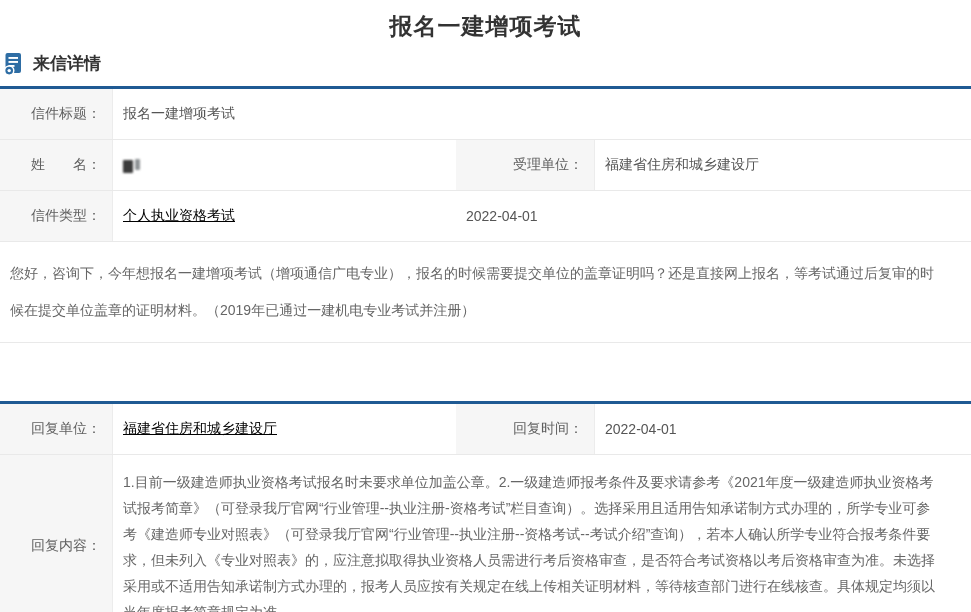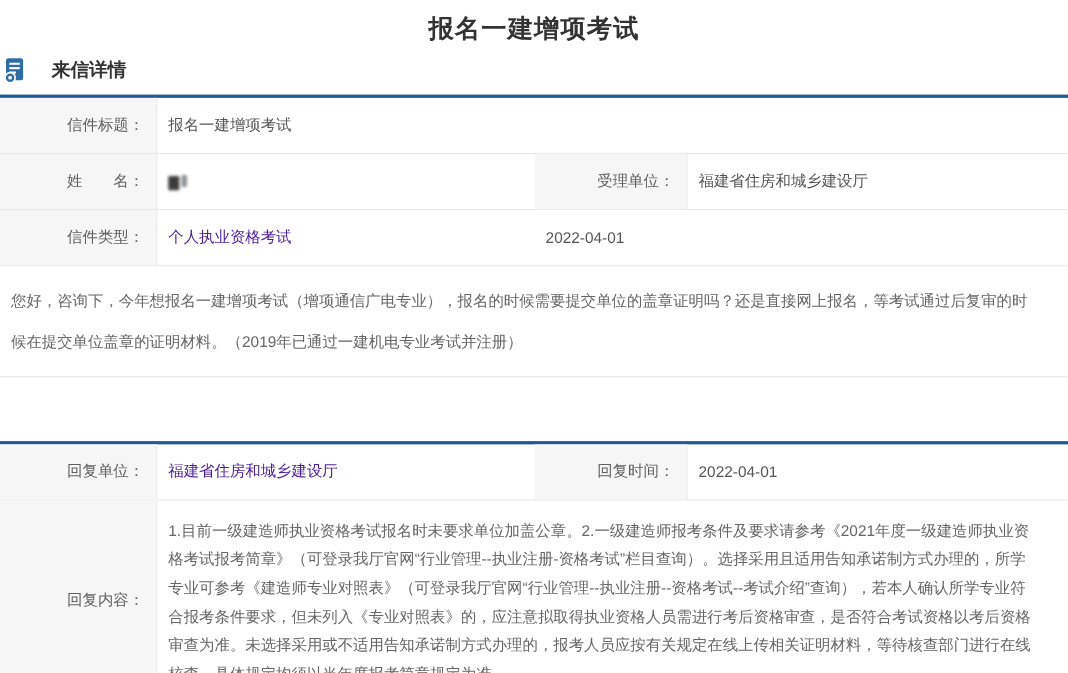--- a/index.html
+++ b/index.html
@@ -18,21 +18,21 @@
     text-align: center;
     margin: 10px 0 0 0;
     height: 32px;
     line-height: 32px;
     letter-spacing: 1px;
   }
 
   .section-head {
     display: flex;
     align-items: center;
-    gap: 22px;
+    gap: 8px;
     margin: 8px 16px 0 3px;
     height: 27px;
   }
   .section-head .icon { display: flex; align-items: center; }
   .section-title {
     font-size: 17px;
     font-weight: bold;
     color: #333;
   }
 
@@ -50,22 +50,22 @@
   }
   .cell { box-sizing: border-box; display: flex; align-items: center; font-size: 14px; }
   .cell-label {
     background: #f6f6f6;
     color: #5f5f5f;
     justify-content: flex-end;
     padding-right: 11px;
     border-right: 1px solid #ececec;
     white-space: nowrap;
   }
-  .label-1 { width: 143px; }
-  .value-1 { width: 343px; padding-left: 10px; color: #4c1d95; }
+  .label-1 { width: 113px; }
+  .value-1 { width: 343px; padding-left: 10px; color: #000000; text-decoration: underline; }
   .label-2 { width: 139px; }
   .value-2 { flex: 1; padding-left: 10px; color: #555; }
   .value-full { flex: 1; padding-left: 10px; padding-right: 30px; color: #555; }
 
   .value-content {
     flex: 1;
     padding: 13px 30px 13px 10px;
     color: #666;
     font-size: 14px;
     line-height: 37px;

